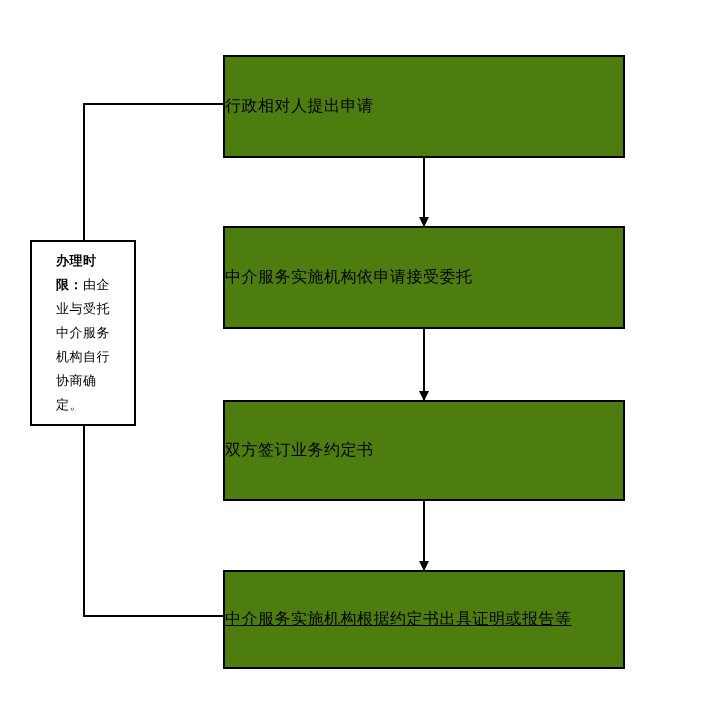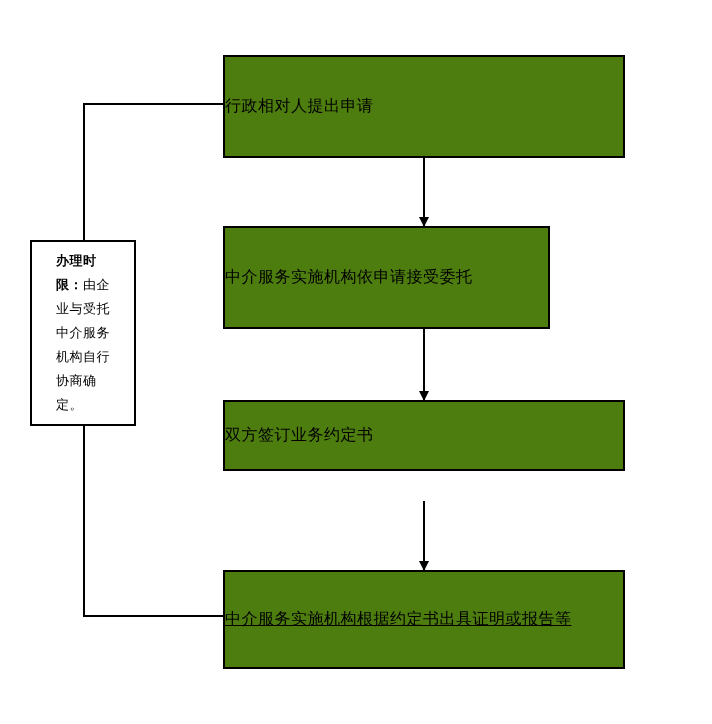--- a/index.html
+++ b/index.html
@@ -33,22 +33,22 @@
   }
   .proc-label {
     font-size: 16px;
     line-height: 1.4;
     letter-spacing: 0.5px;
     color: #000000;
     white-space: nowrap;
   }
 
   #box-step-1 { left: 223px; top: 55px;  width: 402px; height: 103px; }
-  #box-step-2 { left: 223px; top: 226px; width: 327px; height: 103px; }
-  #box-step-3 { left: 223px; top: 400px; width: 402px; height: 71px; }
+  #box-step-2 { left: 223px; top: 226px; width: 402px; height: 103px; }
+  #box-step-3 { left: 223px; top: 400px; width: 402px; height: 101px; }
   #box-step-4 { left: 223px; top: 570px; width: 402px; height: 99px; text-decoration: underline;  }
 
   
   #box-time-limit {
     position: absolute;
     left: 30px;
     top: 240px;
     width: 106px;
     height: 186px;
     box-sizing: border-box;

